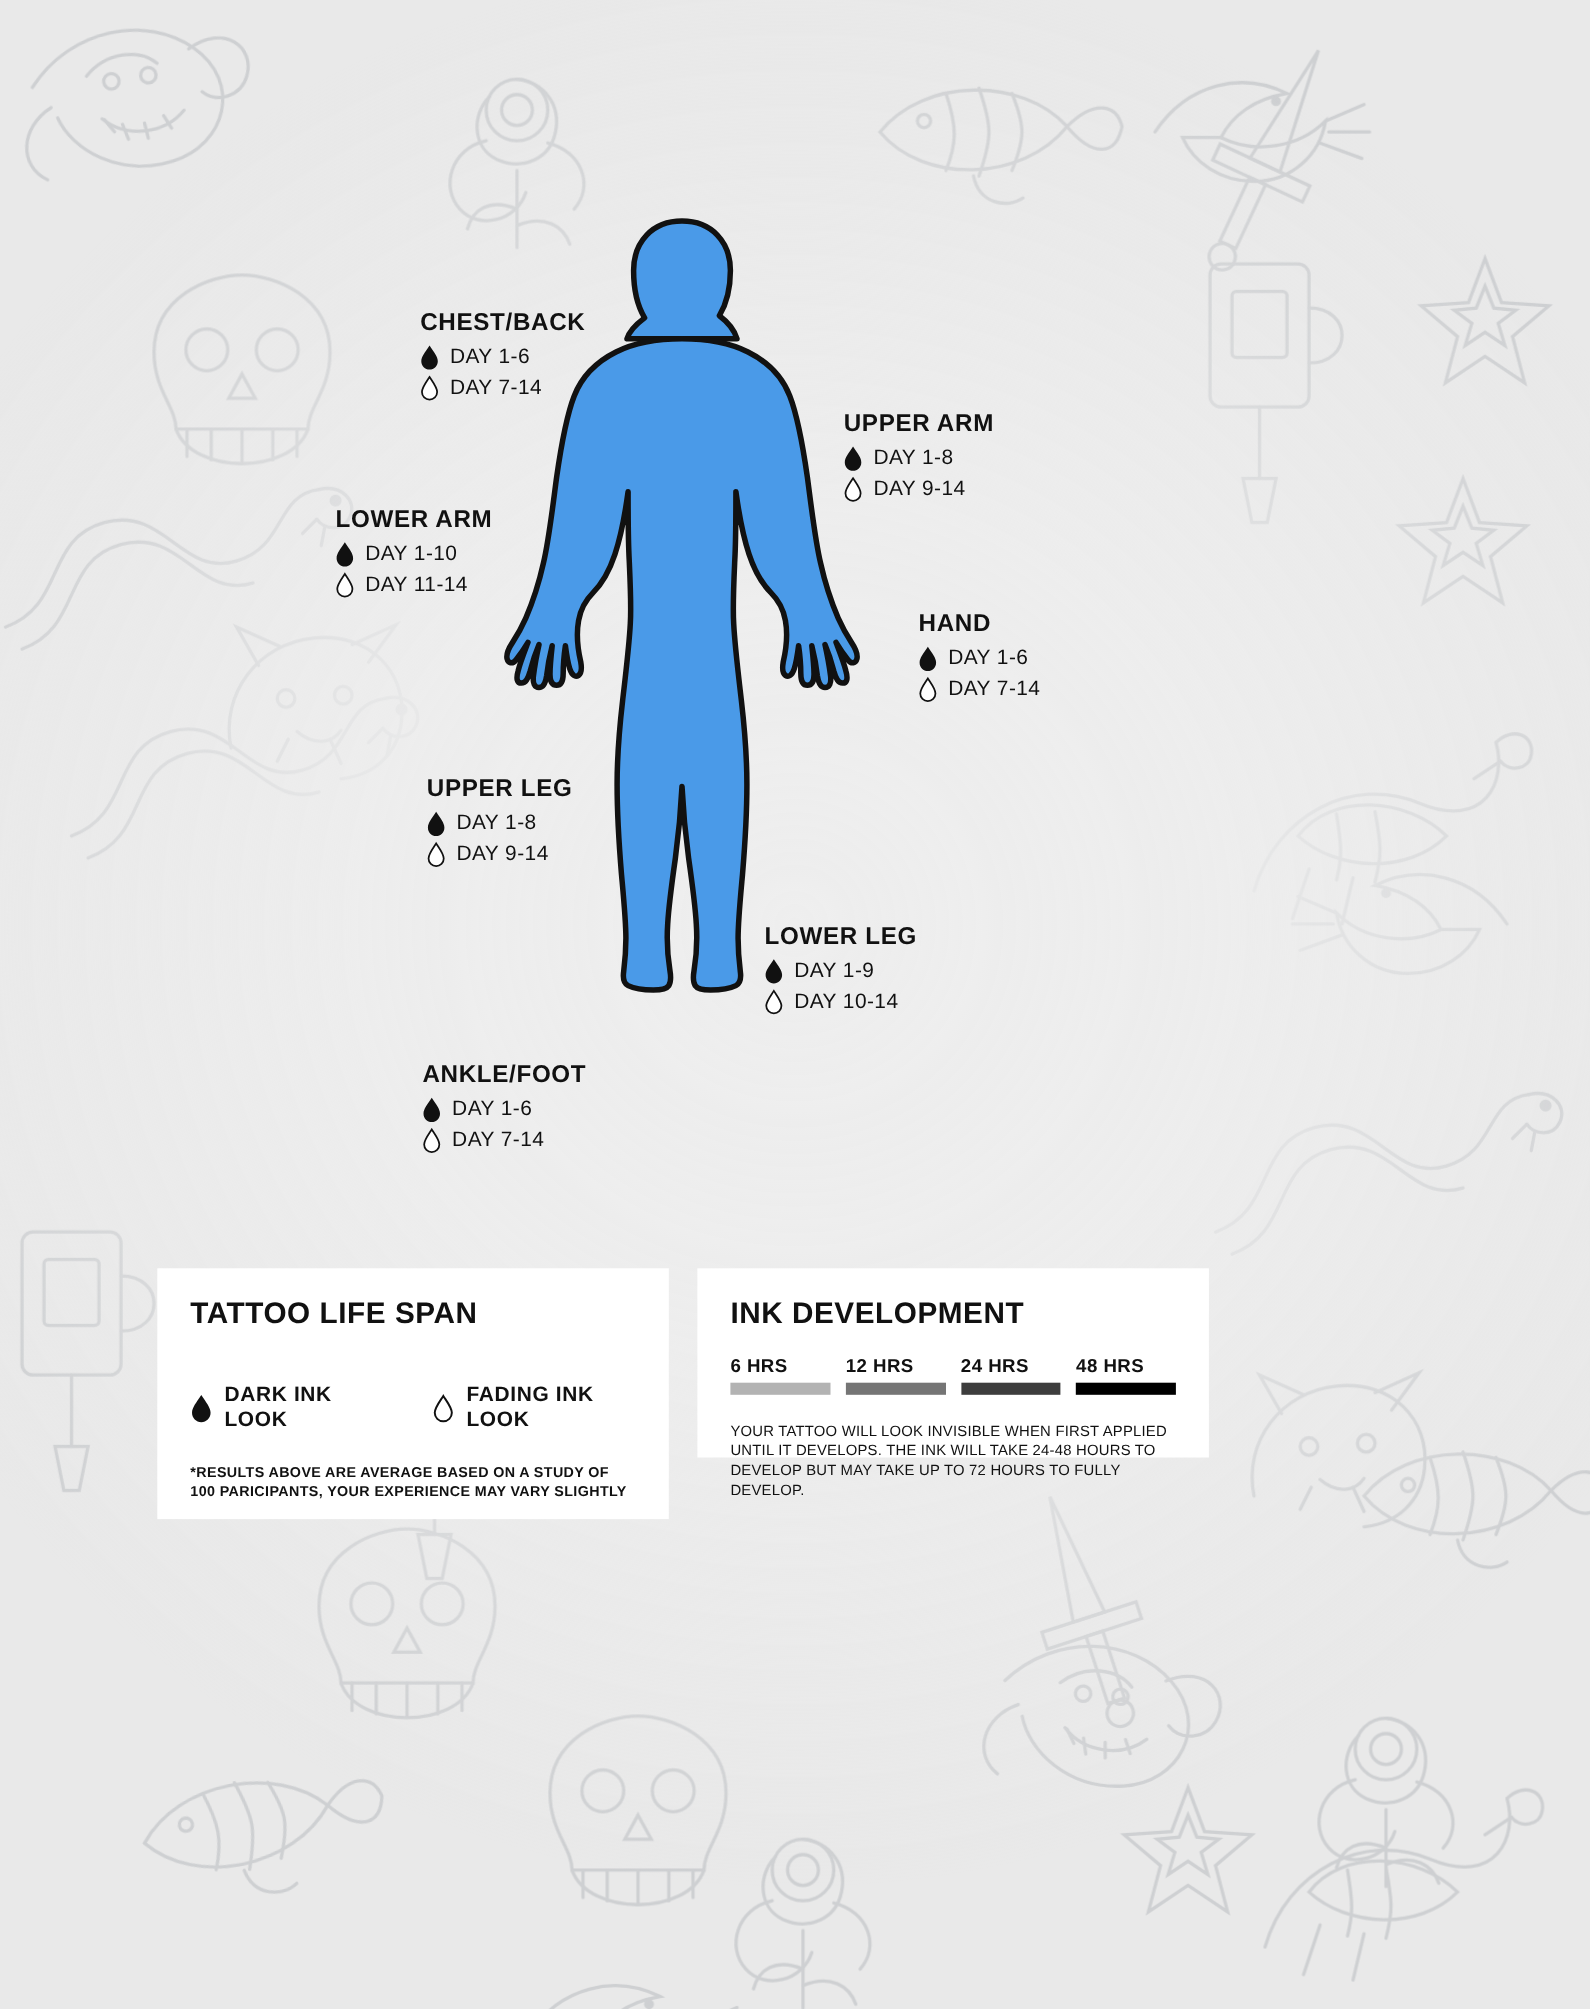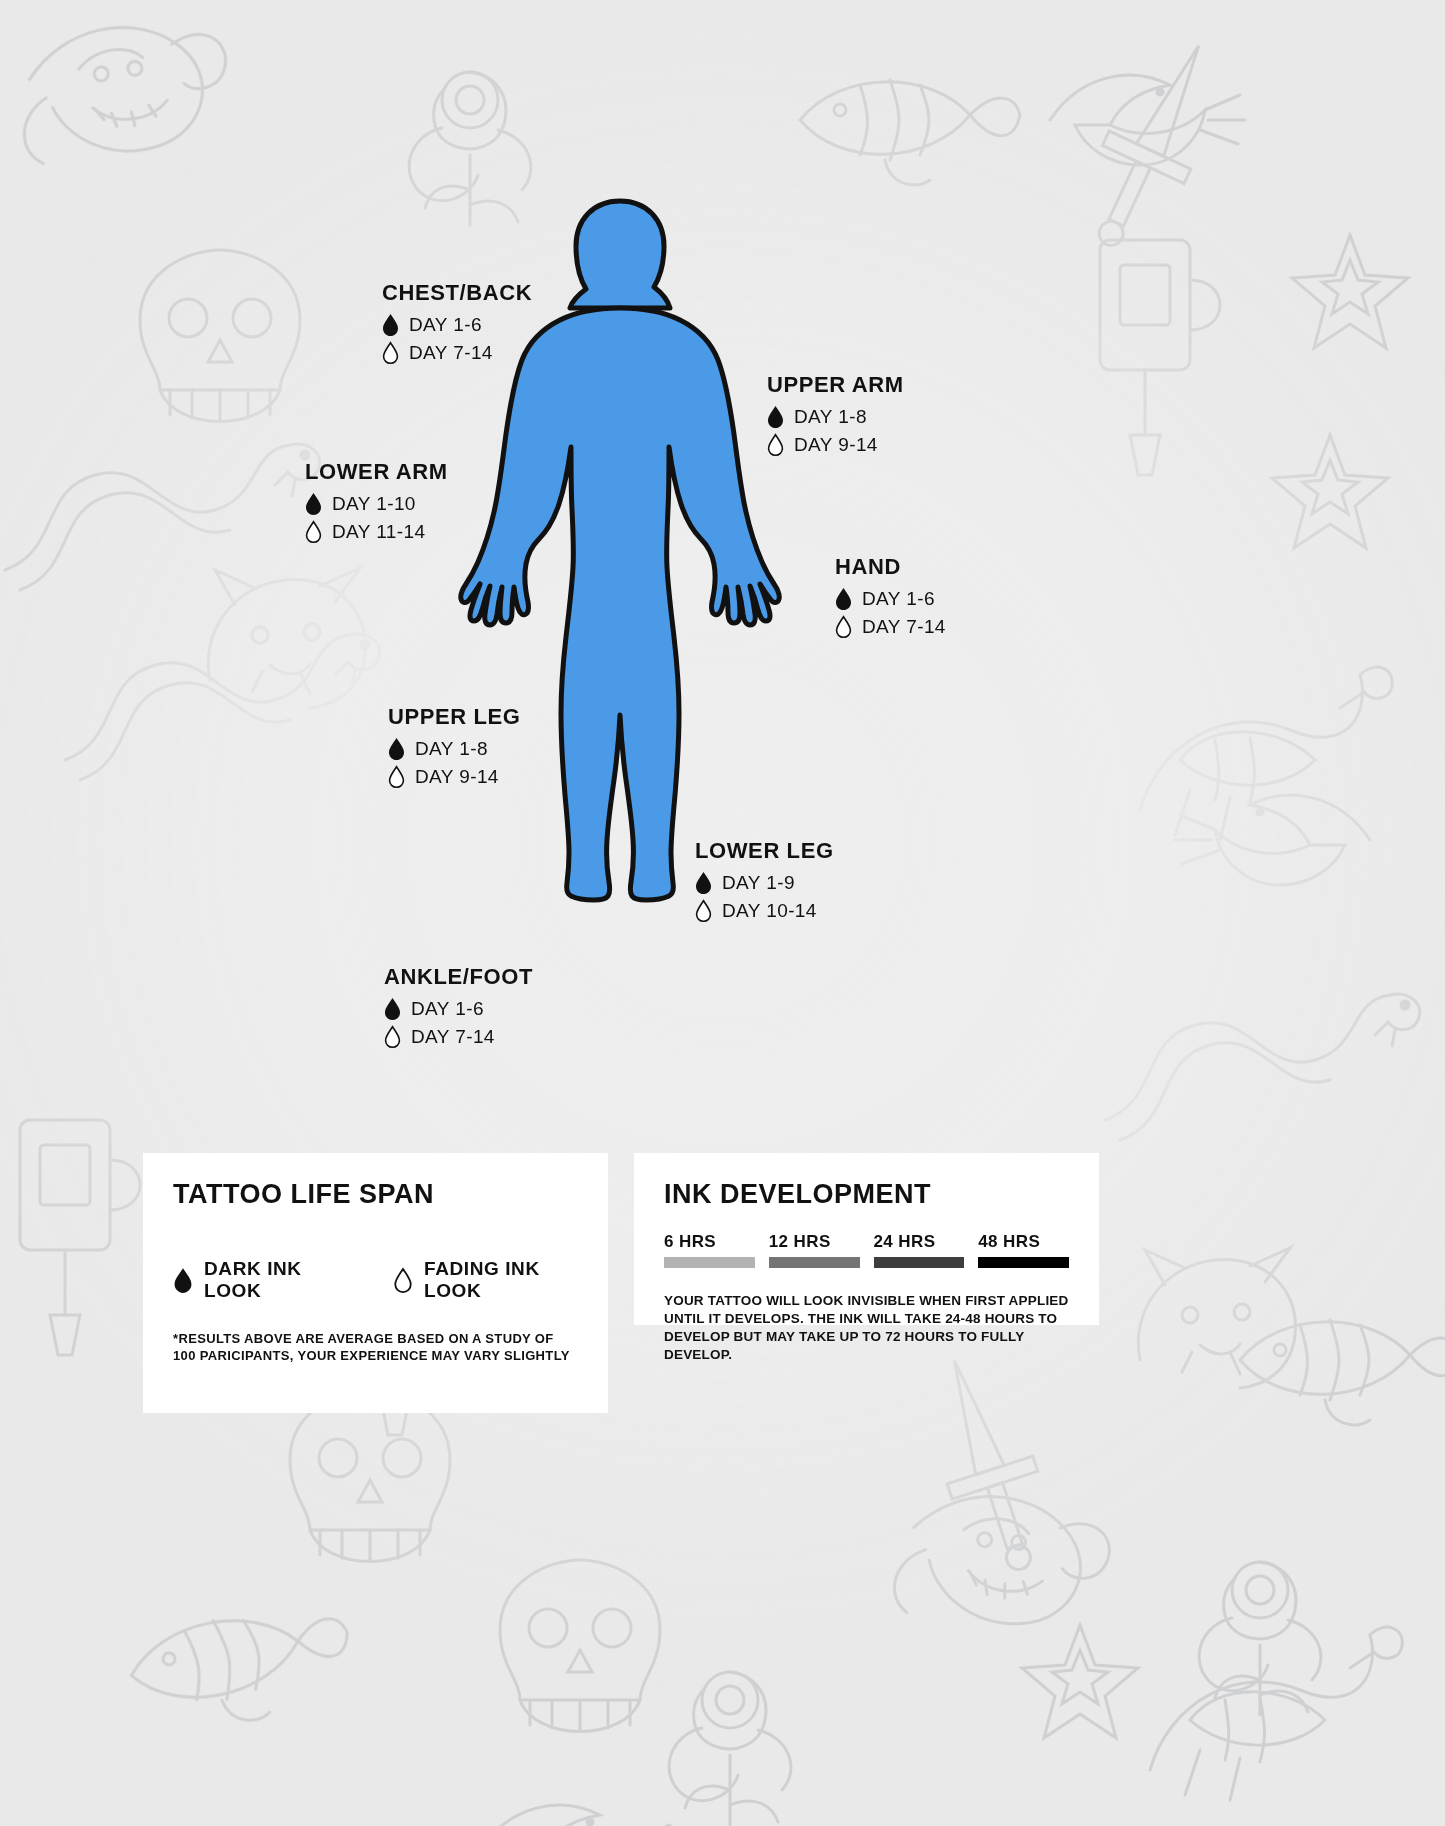--- a/index.html
+++ b/index.html
@@ -55,21 +55,21 @@
     color:#111;
   }
   .drop { width:17px; height:24px; flex:0 0 auto; }
 
   
   .panel {
     position:absolute;
     background:#ffffff;
     padding:26px 30px 24px 30px;
   }
-  #panel-lifespan { left:143px; top:1153px; width:465px; height:260px; }
+  #panel-lifespan { left:143px; top:1153px; width:465px; height:228px; }
   #panel-ink      { left:634px; top:1153px; width:465px; height:172px; }
 
   .panel-title {
     font-weight:bold;
     font-size:27px;
     letter-spacing:0.5px;
     color:#111;
     margin-bottom:22px;
   }
 
@@ -98,21 +98,21 @@
     font-weight:bold;
     font-size:17px;
     letter-spacing:0.4px;
     color:#111;
     margin-bottom:5px;
   }
   .ink-col .bar { height:11px; width:100%; }
 
   .ink-note {
     margin-top:24px;
-    font-weight:bold;
+    font-weight:normal;
     font-size:13.5px;
     line-height:1.34;
     letter-spacing:0.2px;
     color:#111;
   }
 </style>
 </head>
 <body>
 
 <div id="bg-art">

